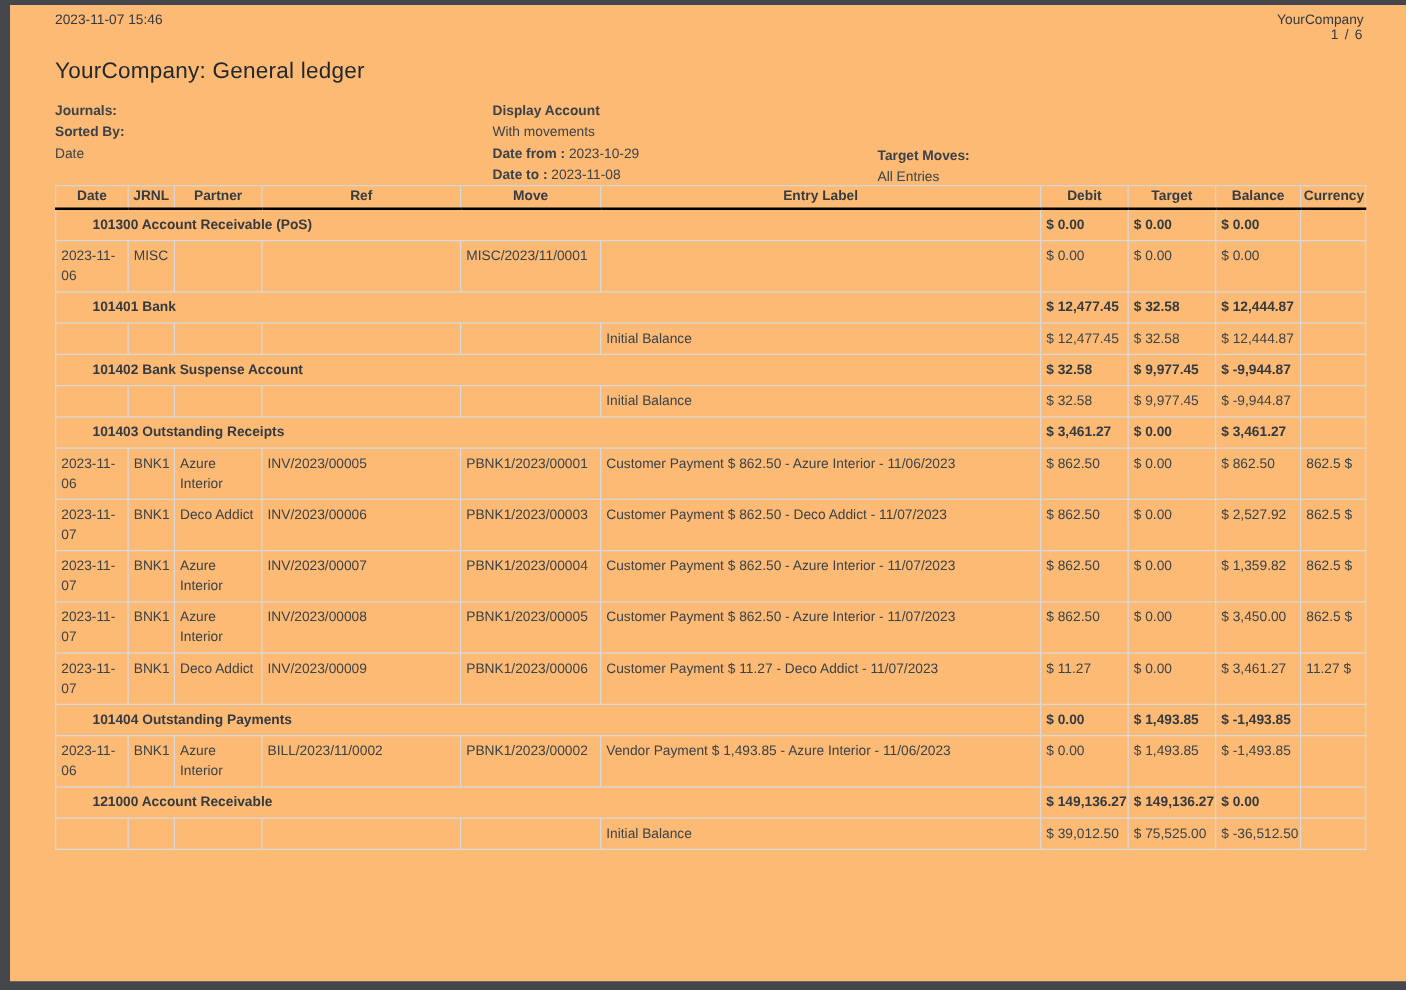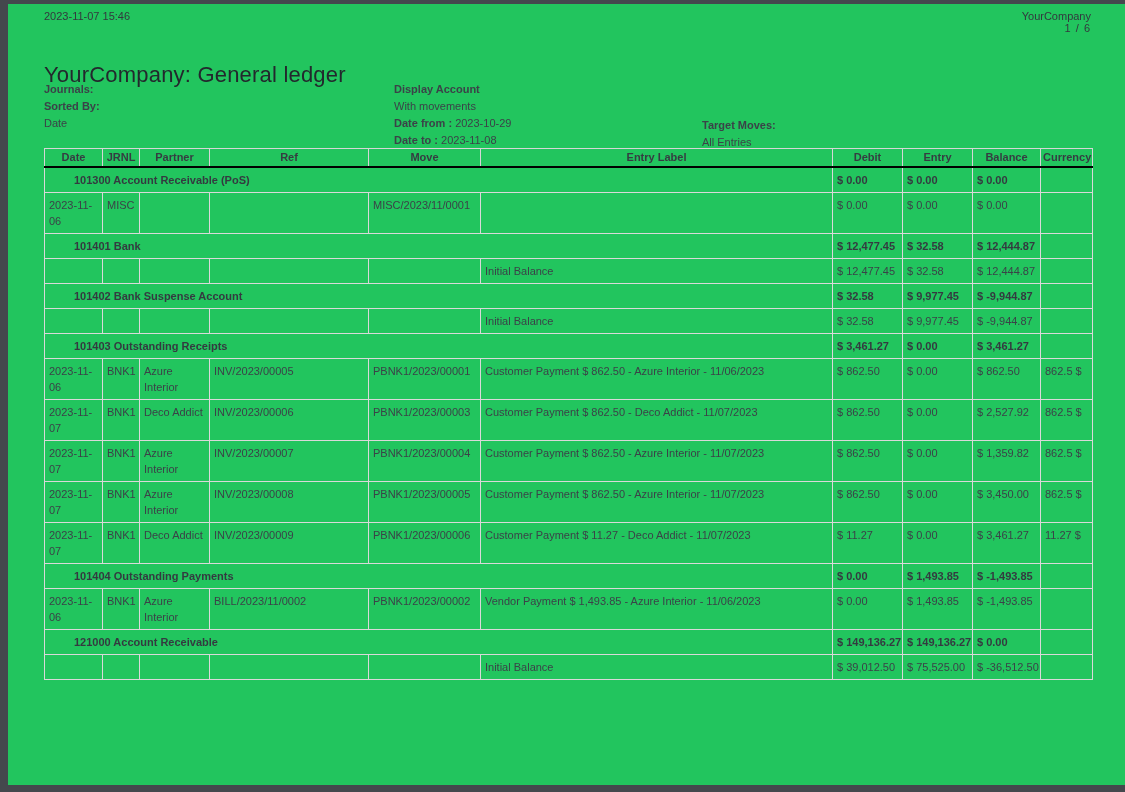--- a/index.html
+++ b/index.html
@@ -6,41 +6,40 @@
   html, body { width: 1125px; height: 792px; overflow: hidden; }
   body {
     background: #44484d;
     font-family: "Liberation Sans", sans-serif;
     color: #3b4248;
   }
   .page {
     position: absolute;
     left: 8px; top: 4px;
     width: 1117px; height: 781px;
-    background: #22c55e;
+    background: #fdba74;
   }
   
   .run-head {
     position: absolute;
     top: 6px; left: 36px; right: 34px;
     font-size: 11px; color: #33383e;
   }
   .run-head .center {
     position: absolute; left: 0; right: 0; text-align: right;
   }
   .run-head .right {
     position: absolute; right: 0; top: 12px; letter-spacing: 1px;
   }
   
   .title {
     position: absolute;
     top: 42px; left: 36px;
-    font-size: 22px; font-weight: 400; color: #23282d;
+    font-size: 18px; font-weight: 400; color: #23282d;
     letter-spacing: 0.2px;
-    margin-top: 16px;
   }
   
   .filters { position: absolute; top: 77px; left: 0; right: 0; font-size: 11px; line-height: 17px; }
   .fcol { position: absolute; top: 0; }
   .fcol.c1 { left: 36px; }
   .fcol.c2 { left: 386px; }
   .fcol.c3 { left: 694px; margin-top: 36px; }
   .flabel { font-weight: 700; }
   
   table.ledger {
@@ -124,21 +123,21 @@
     </colgroup>
     <thead>
       <tr id="ledger-head-row">
           <th>Date</th>
           <th>JRNL</th>
           <th>Partner</th>
           <th>Ref</th>
           <th>Move</th>
           <th>Entry Label</th>
           <th>Debit</th>
-          <th>Entry</th>
+          <th>Target</th>
           <th>Balance</th>
           <th>Currency</th>
         </tr>
     </thead>
     <tbody id="ledger-body">
         <tr class="account">
           <td class="acct" colspan="6">101300 Account Receivable (PoS)</td>
           <td class="num">$ 0.00</td>
           <td class="num">$ 0.00</td>
           <td class="num">$ 0.00</td>

